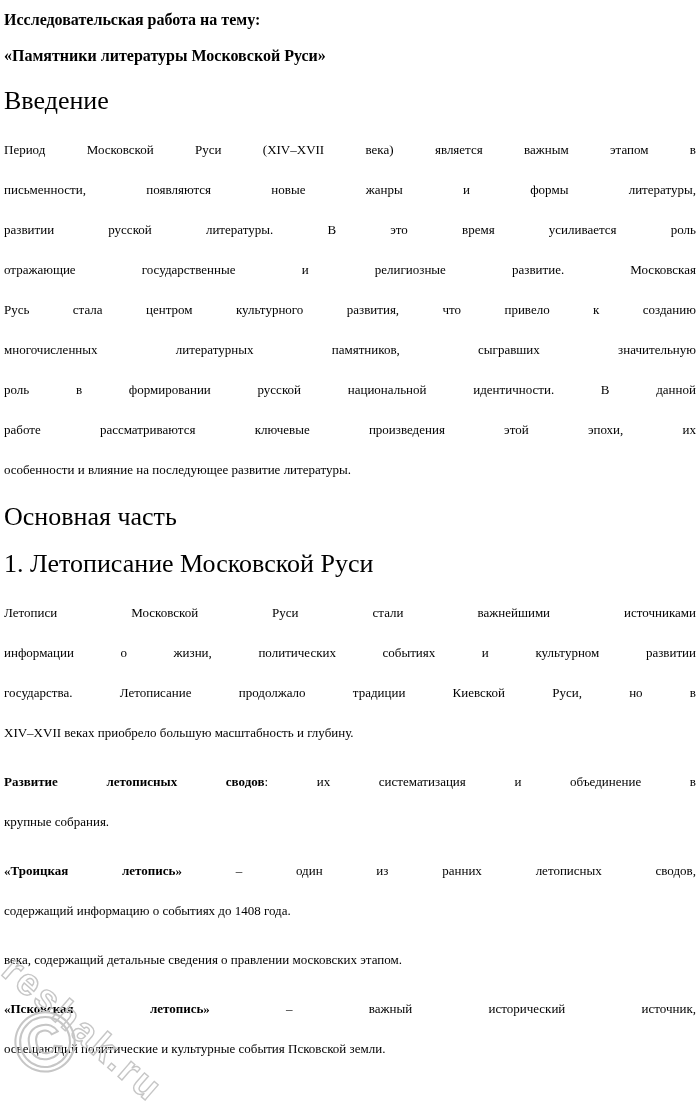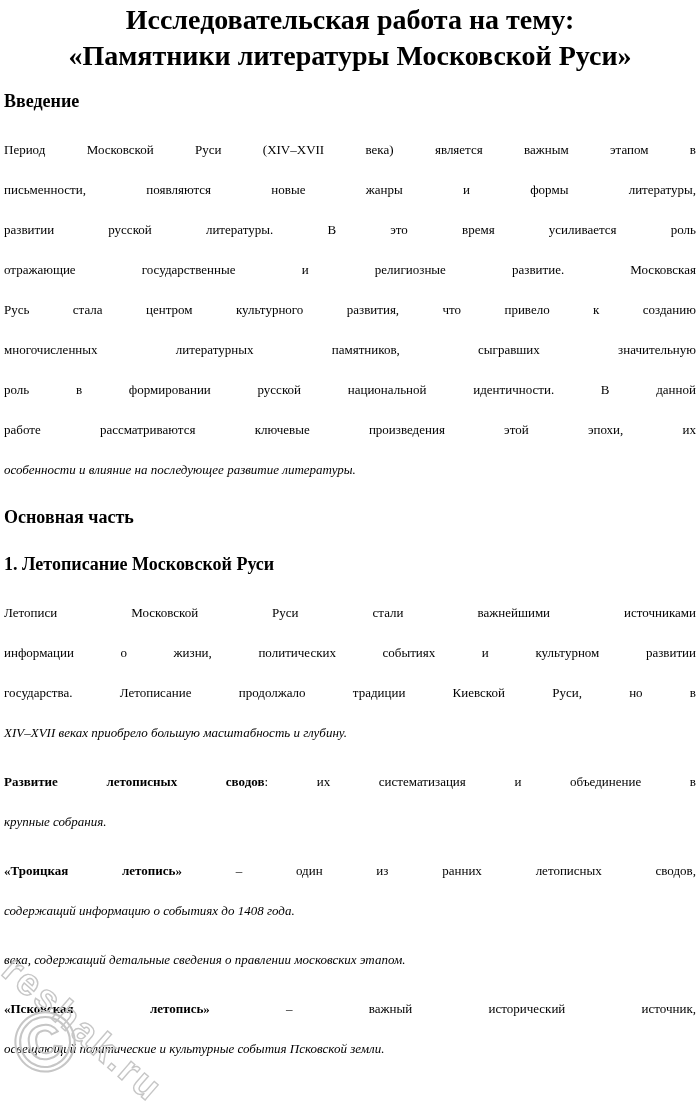--- a/index.html
+++ b/index.html
@@ -19,44 +19,43 @@
     box-sizing: border-box;
     padding: 2px 4px 0 4px;
   }
   #doc { width: 692px; }
   .blk { margin: 0; }
   .blk + .blk { margin-top: 7px; }
   .blk.paragraph { margin-top: 9px; }
   .blk:first-child { margin-top: 0; }
   .title-line {
     font-weight: bold;
-    font-size: 28px;
+    font-size: 16px;
     line-height: 36px;
-    text-align: center;
+    text-align: left;
     white-space: nowrap;
   }
   .heading {
-    font-weight: bold;
-    font-size: 18px;
+    font-weight: normal;
+    font-size: 26px;
     line-height: 40px;
     text-align: left;
   }
   .line {
     font-size: 13px;
     line-height: 40px;
     white-space: normal;
   }
   .line.j {
     text-align: justify;
     text-align-last: justify;
   }
   .line.last {
     text-align: left;
     text-align-last: left;
-    font-style: italic;
   }
   .seg-bold { font-weight: bold; }
   
   .watermark {
     position: absolute;
     left: 0; top: 0;
     width: 700px; height: 1103px;
     pointer-events: none;
     z-index: 3;
   }

